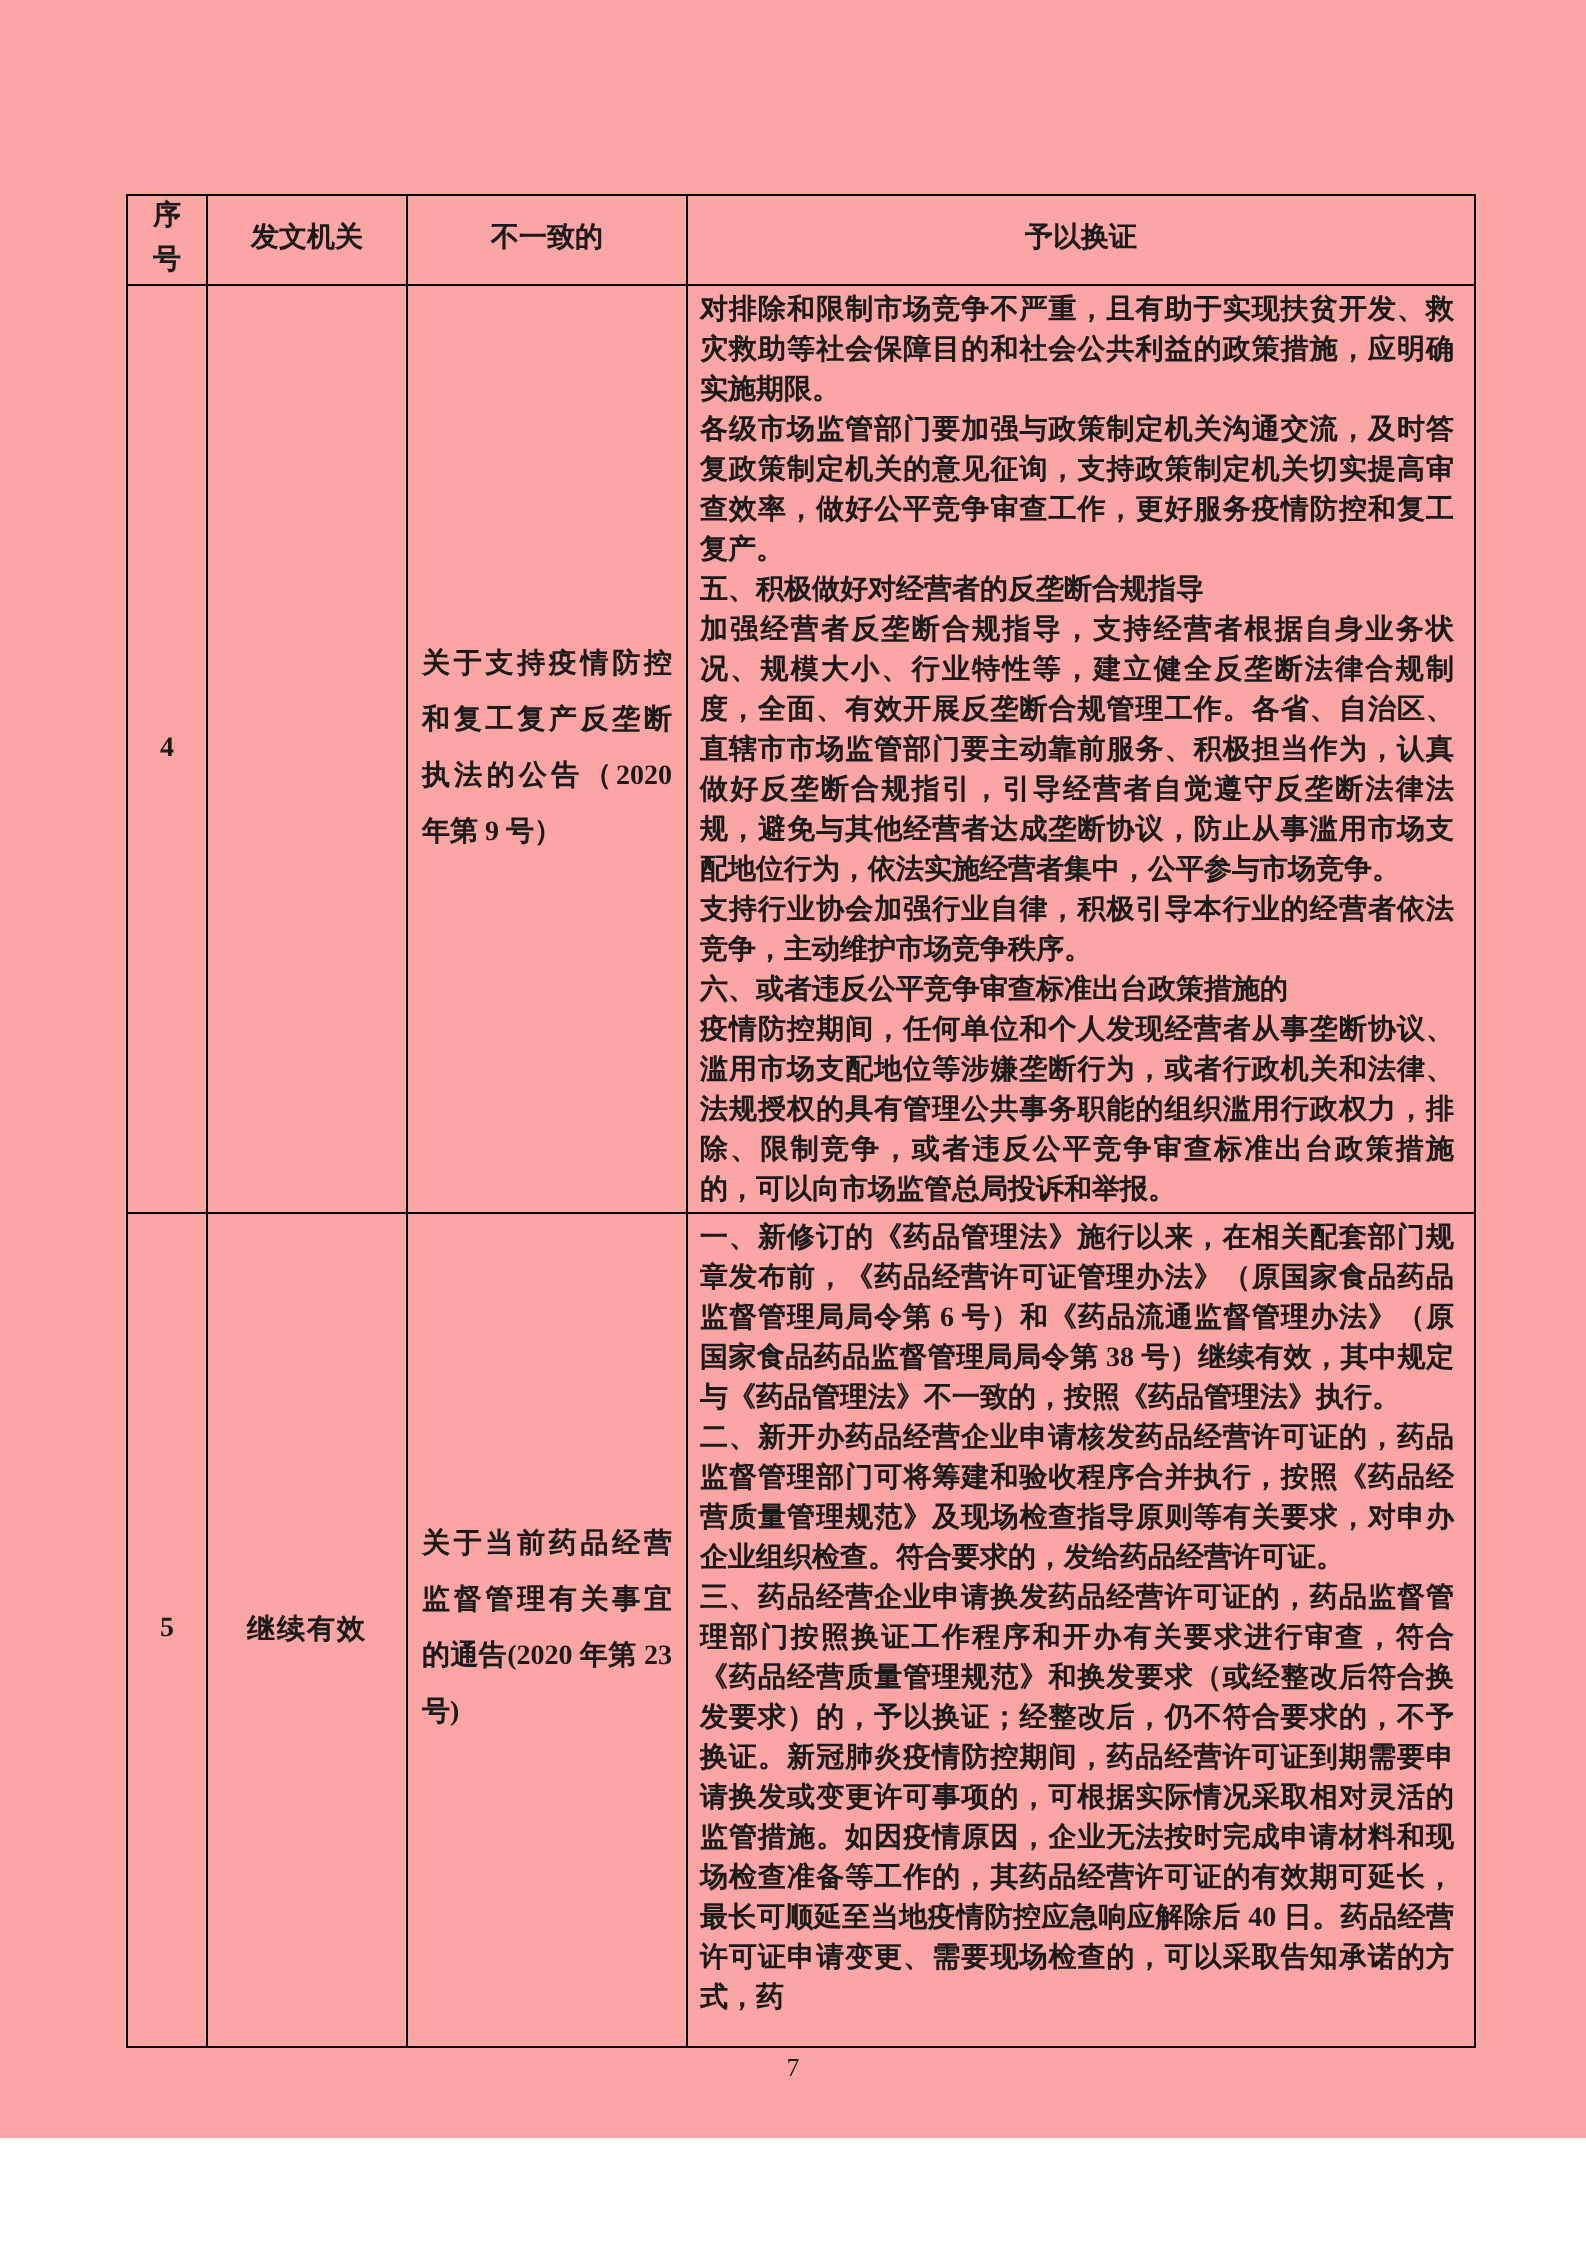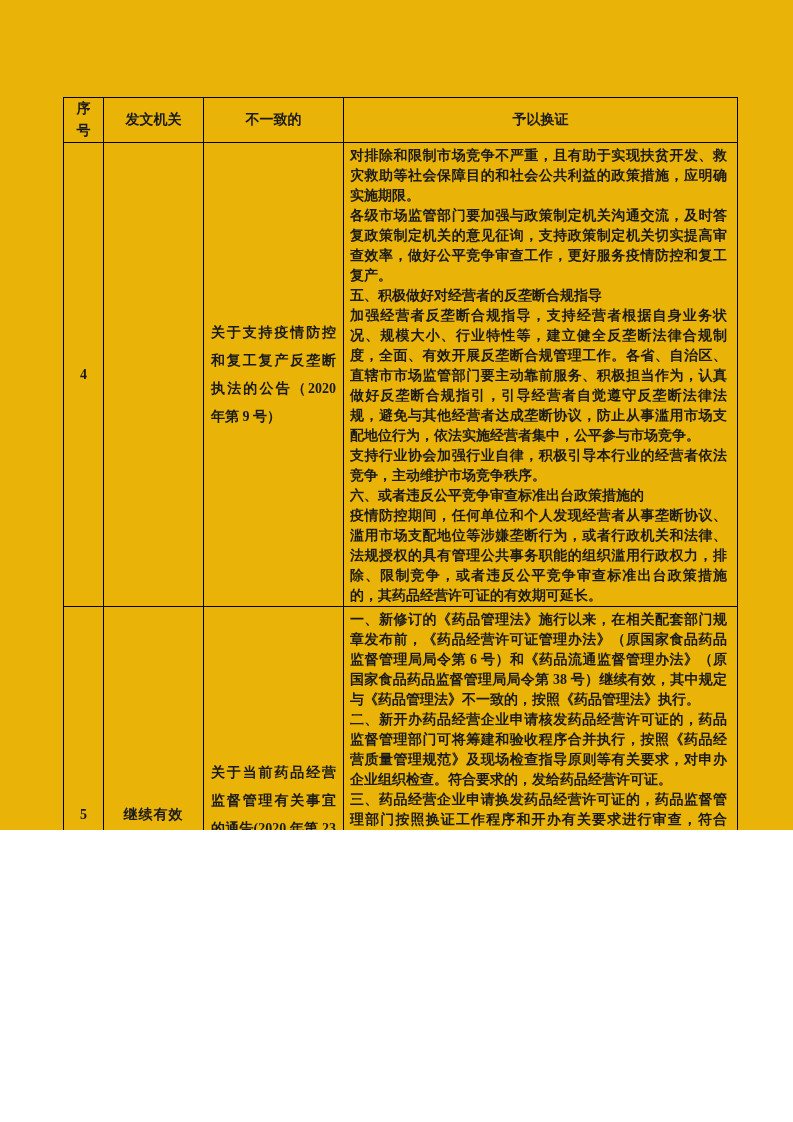--- a/index.html
+++ b/index.html
@@ -9,23 +9,23 @@
   }
   body {
     width: 793px;
     height: 1122px;
     font-family: "Liberation Serif", "DejaVu Serif", serif;
     color: #1a1a1a;
   }
   .page {
     position: relative;
     width: 793px;
-    height: 830px;
+    height: 1069px;
     overflow: hidden;
-    background: #eab308;
+    background: #fca5a5;
     text-decoration: underline;
   }
   table.doc-table {
     position: absolute;
     left: 63px;
     top: 97px;
     width: 674px;
     border-collapse: collapse;
     table-layout: fixed;
   }
@@ -115,21 +115,21 @@
         <td class="c-index">4</td>
         <td class="c-agency"></td>
         <td class="c-name">关于支持疫情防控和复工复产反垄断执法的公告（2020 年第 9 号）</td>
         <td class="c-content">
             <p>对排除和限制市场竞争不严重，且有助于实现扶贫开发、救灾救助等社会保障目的和社会公共利益的政策措施，应明确实施期限。</p>
             <p>各级市场监管部门要加强与政策制定机关沟通交流，及时答复政策制定机关的意见征询，支持政策制定机关切实提高审查效率，做好公平竞争审查工作，更好服务疫情防控和复工复产。</p>
             <p>五、积极做好对经营者的反垄断合规指导</p>
             <p>加强经营者反垄断合规指导，支持经营者根据自身业务状况、规模大小、行业特性等，建立健全反垄断法律合规制度，全面、有效开展反垄断合规管理工作。各省、自治区、直辖市市场监管部门要主动靠前服务、积极担当作为，认真做好反垄断合规指引，引导经营者自觉遵守反垄断法律法规，避免与其他经营者达成垄断协议，防止从事滥用市场支配地位行为，依法实施经营者集中，公平参与市场竞争。</p>
             <p>支持行业协会加强行业自律，积极引导本行业的经营者依法竞争，主动维护市场竞争秩序。</p>
             <p>六、或者违反公平竞争审查标准出台政策措施的</p>
-            <p>疫情防控期间，任何单位和个人发现经营者从事垄断协议、滥用市场支配地位等涉嫌垄断行为，或者行政机关和法律、法规授权的具有管理公共事务职能的组织滥用行政权力，排除、限制竞争，或者违反公平竞争审查标准出台政策措施的，其药品经营许可证的有效期可延长。</p>
+            <p>疫情防控期间，任何单位和个人发现经营者从事垄断协议、滥用市场支配地位等涉嫌垄断行为，或者行政机关和法律、法规授权的具有管理公共事务职能的组织滥用行政权力，排除、限制竞争，或者违反公平竞争审查标准出台政策措施的，可以向市场监管总局投诉和举报。</p>
           </td>
       </tr>
       <tr class="row-5">
         <td class="c-index">5</td>
         <td class="c-agency">继续有效</td>
         <td class="c-name">关于当前药品经营监督管理有关事宜的通告(2020 年第 23 号)</td>
         <td class="c-content">
             <p>一、新修订的《药品管理法》施行以来，在相关配套部门规章发布前，《药品经营许可证管理办法》（原国家食品药品监督管理局局令第 6 号）和《药品流通监督管理办法》（原国家食品药品监督管理局局令第 38 号）继续有效，其中规定与《药品管理法》不一致的，按照《药品管理法》执行。</p>
             <p>二、新开办药品经营企业申请核发药品经营许可证的，药品监督管理部门可将筹建和验收程序合并执行，按照《药品经营质量管理规范》及现场检查指导原则等有关要求，对申办企业组织检查。符合要求的，发给药品经营许可证。</p>
             <p>三、药品经营企业申请换发药品经营许可证的，药品监督管理部门按照换证工作程序和开办有关要求进行审查，符合《药品经营质量管理规范》和换发要求（或经整改后符合换发要求）的，予以换证；经整改后，仍不符合要求的，不予换证。新冠肺炎疫情防控期间，药品经营许可证到期需要申请换发或变更许可事项的，可根据实际情况采取相对灵活的监管措施。如因疫情原因，企业无法按时完成申请材料和现场检查准备等工作的，其药品经营许可证的有效期可延长，最长可顺延至当地疫情防控应急响应解除后 40 日。药品经营许可证申请变更、需要现场检查的，可以采取告知承诺的方式，药</p>

